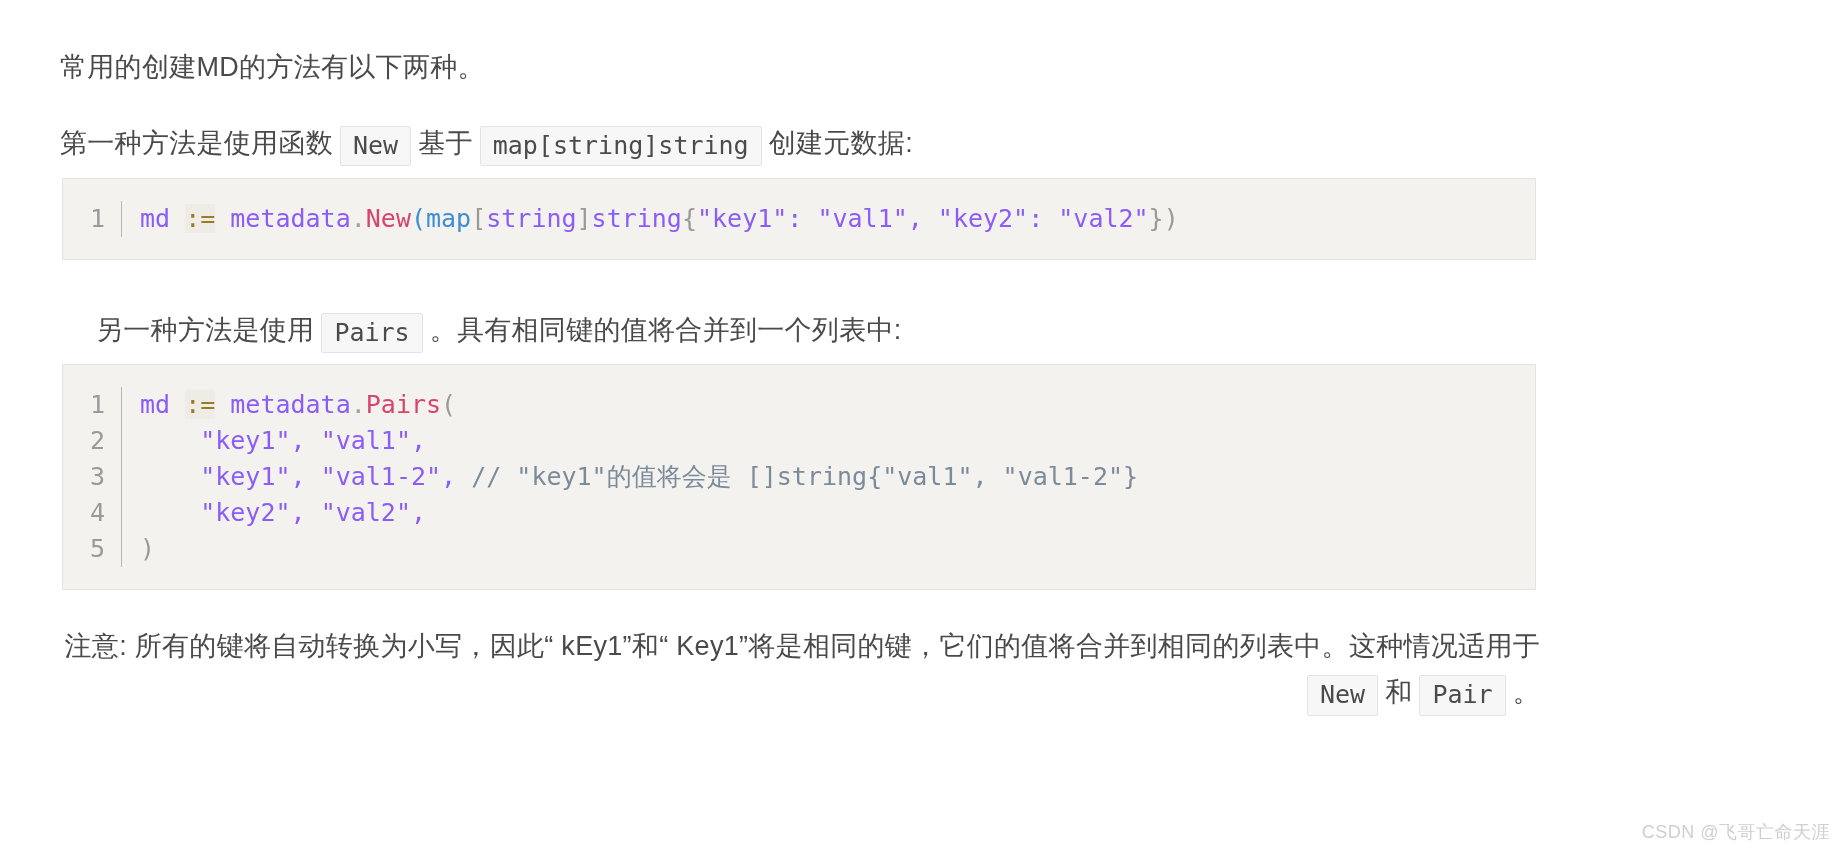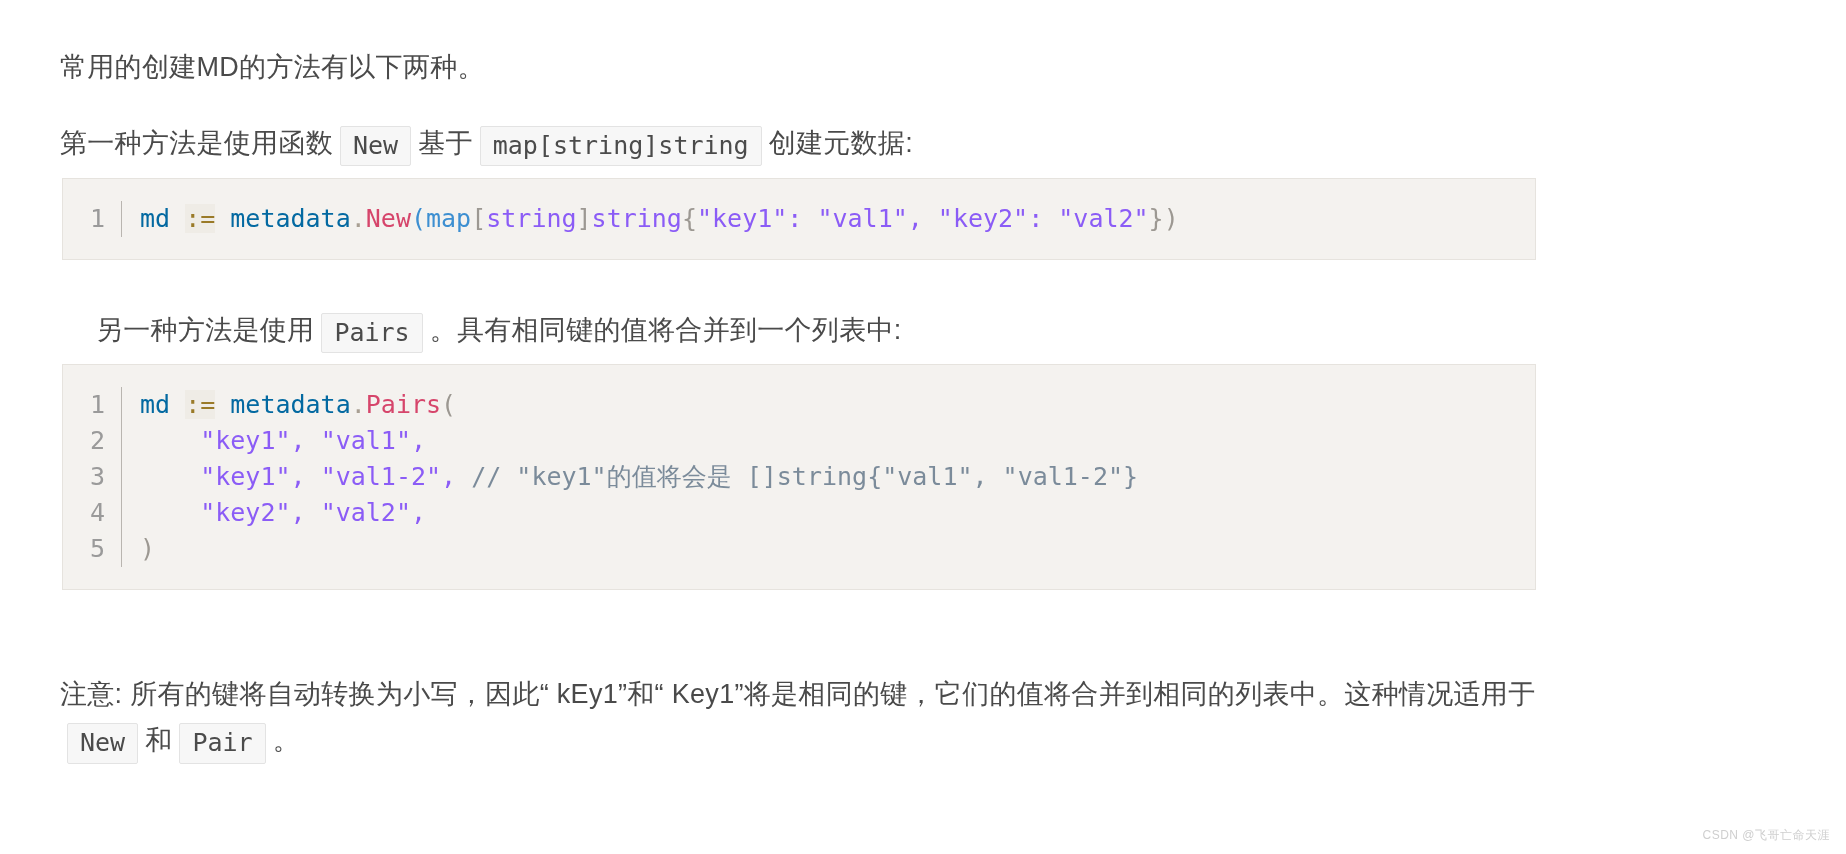--- a/index.html
+++ b/index.html
@@ -32,21 +32,21 @@
     letter-spacing: 0.3px;
     white-space: nowrap;
   }
   .para.wrap {
     white-space: normal;
     width: 1480px;
   }
   .p1 { top: 20px; }
   .p2 { top: 96px; }
   .p3 { top: 283px; margin-left: 36px; }
-  .p4 { top: 644px; width: 1482px; line-height: 1.72; }
+  .p4 { top: 596px; width: 1482px; line-height: 1.72; text-align: right; }
 
   
   .inline-code {
     display: inline-block;
     background: #f7f7f7;
     border: 1px solid #e3e3e3;
     border-radius: 2px;
     font-family: "DejaVu Sans Mono", "Liberation Mono", monospace;
     font-size: 25px;
     color: #4b4b4b;
@@ -91,35 +91,35 @@
   .gutter {
     width: 1px;
     min-width: 1px;
     align-self: stretch;
     background: #b9b5b0;
     margin-right: 18px;
   }
   .code-text { flex: 1; }
 
   
-  .t-plain  { color: #0369a1; }
+  .t-plain  { color: #8b5cf6; }
   .t-op     { color: #9a7a28; background: #efece6; }
   .t-dot    { color: #a89f93; }
   .t-fn     { color: #d6456b; }
   .t-kw     { color: #3d8fd1; }
   .t-punct  { color: #9c9892; }
   .t-str    { color: #8b5cf6; }
   .t-comment{ color: #7b8b9a; }
 
   
   .watermark {
     position: absolute;
     right: 16px;
     bottom: 10px;
-    font-size: 12px;
+    font-size: 18px;
     color: #cfcfcf;
     letter-spacing: 0.5px;
     font-family: "Liberation Sans", "DejaVu Sans", sans-serif;
   }
 </style>
 </head>
 <body>
 
 <div class="page">
 

